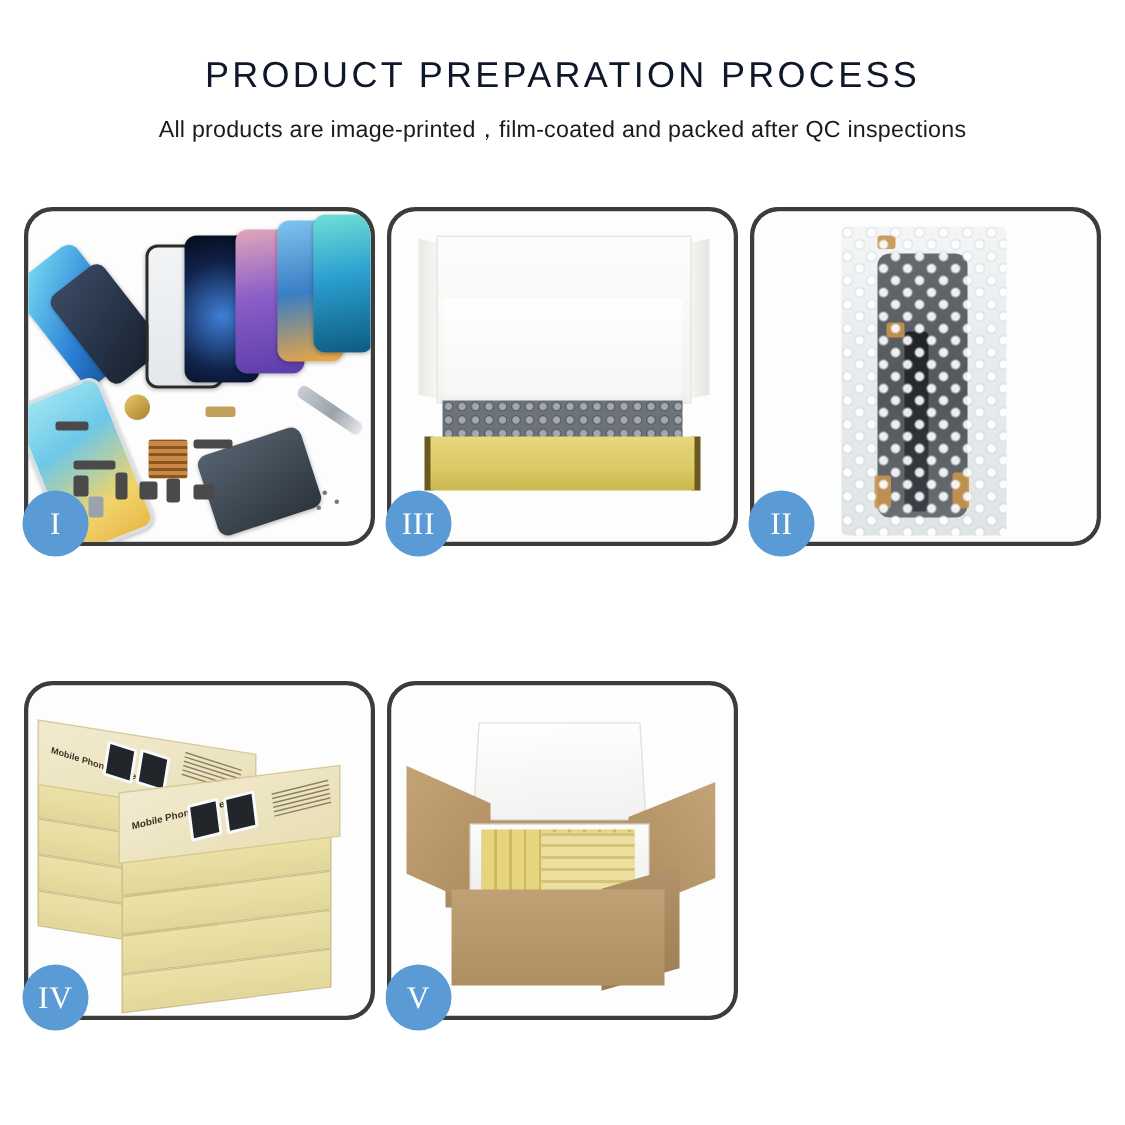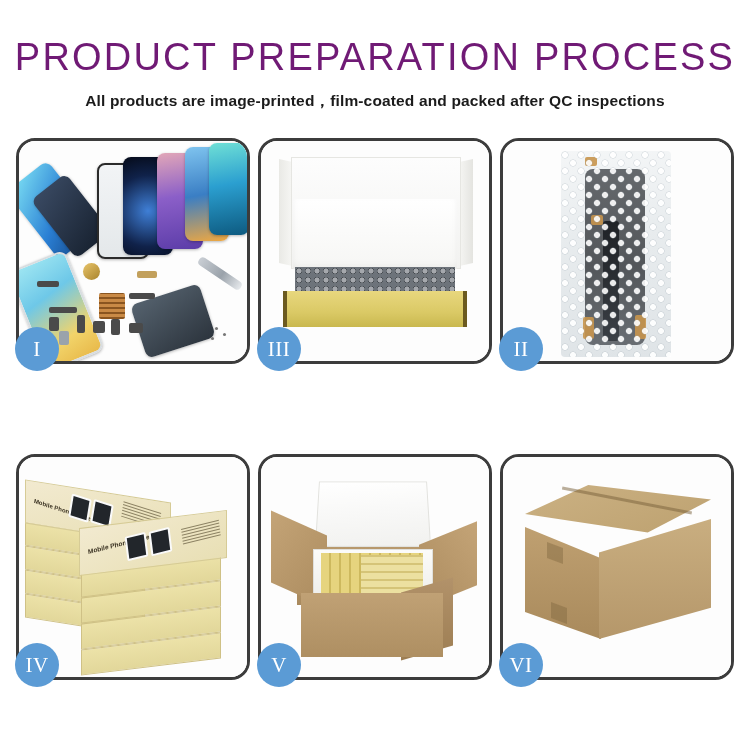--- a/index.html
+++ b/index.html
@@ -10,32 +10,32 @@
     width: 750px; height: 750px;
     font-family: "Liberation Sans", sans-serif;
     overflow: hidden;
     position: relative;
   }
 
   
   .header { width: 750px; text-align: center; padding-top: 38px; }
   .title {
     font-family: "Liberation Sans", sans-serif;
-    font-size: 38px;
+    font-size: 24px;
     font-weight: 400;
     letter-spacing: 2.2px;
-    color: #701a75;
+    color: #0f172a;
     line-height: 1.05;
     margin: 0;
     white-space: nowrap;
   }
   .subtitle {
     font-family: "Liberation Sans", sans-serif;
     font-size: 15.5px;
-    font-weight: 700;
+    font-weight: 400;
     color: #1b1b1b;
     letter-spacing: .15px;
     margin: 13px 0 0 0;
     white-space: nowrap;
   }
 
   
   .grid {
     position: absolute;
     left: 16px; top: 138px;
@@ -343,25 +343,14 @@
       <div class="p5-flapR"></div>
       <div class="p5-foambody"></div>
       <div class="p5-yellow"></div>
       <div class="p5-yellow2"></div>
       <div class="p5-frontR"></div>
       <div class="p5-front"></div>
     </div>
     <div class="badge">V</div>
   </div>
 
-  <div class="panel">
-    <div class="panel-inner">
-      <div class="p6-top"></div>
-      <div class="p6-left"></div>
-      <div class="p6-right"></div>
-      <div class="p6-seam"></div>
-      <div class="p6-tab1"></div>
-      <div class="p6-tab2"></div>
-    </div>
-    <div class="badge">VI</div>
-  </div>
 
 </div>
 
 </body></html>

